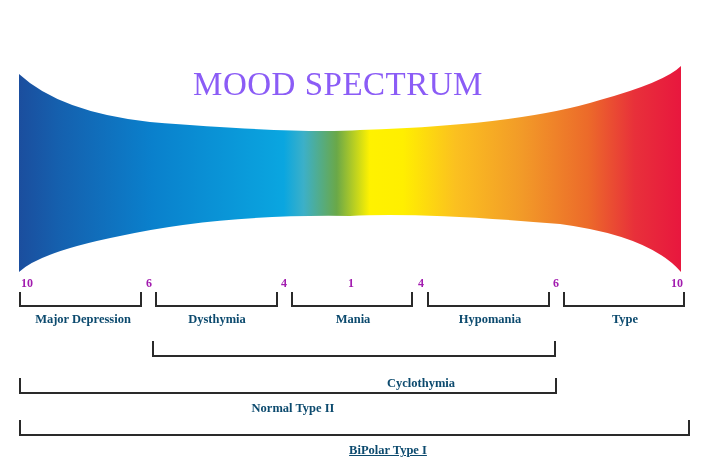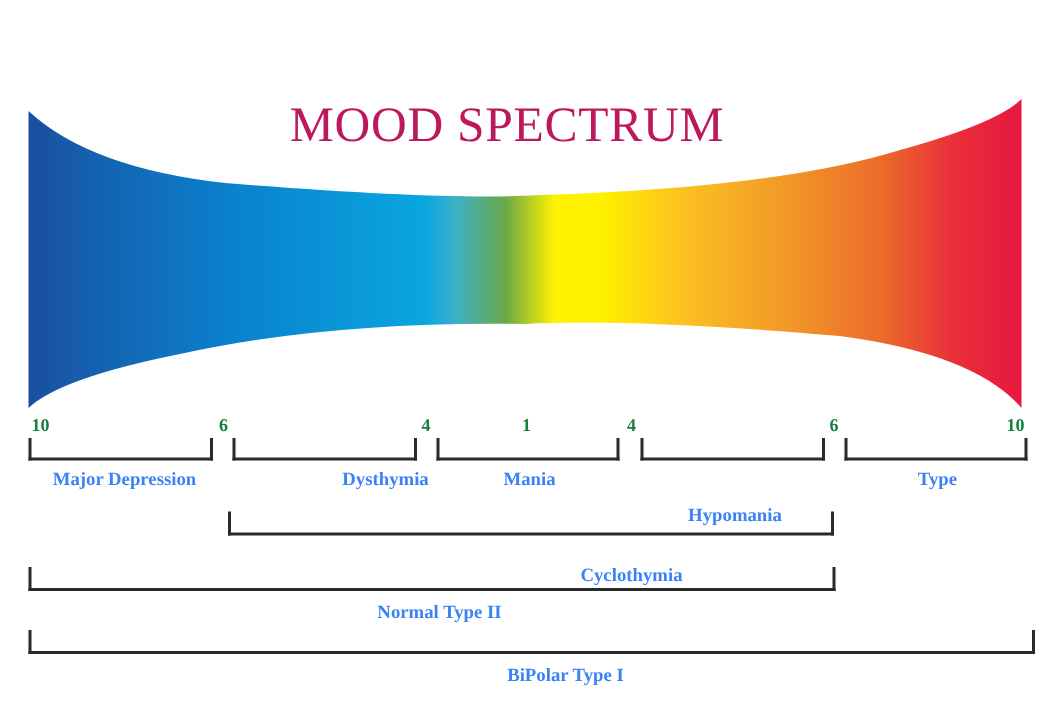--- a/index.html
+++ b/index.html
@@ -1,20 +1,20 @@
 <!DOCTYPE html>
 <html><head>
 <meta charset="utf-8">
 <style>
   html, body { margin: 0; padding: 0; background: #ffffff; }
   body { width: 708px; height: 469px; position: relative; overflow: hidden; font-family: "Liberation Serif", serif; }
   .canvas { position: absolute; left: 0; top: 0; width: 708px; height: 469px; }
-  .title { position: absolute; left: 0; width: 708px; top: 66px; text-align: center; font-family: "Liberation Serif", serif; font-size: 33px; color: #be185d; letter-spacing: 0.5px; padding-right: 32px; box-sizing: border-box; }
-  .num { position: absolute; top: 276px; font-family: "Liberation Serif", serif; font-weight: bold; font-size: 12px; color: #15803d; transform: translateX(-50%); }
-  .lbl { position: absolute; font-family: "Liberation Serif", serif; font-weight: bold; font-size: 12.5px; color: #3b82f6; transform: translateX(-50%); white-space: nowrap; }
+  .title { position: absolute; left: 0; width: 708px; top: 66px; text-align: center; font-family: "Liberation Serif", serif; font-size: 33px; color: #8b5cf6; letter-spacing: 0.5px; padding-right: 32px; box-sizing: border-box; }
+  .num { position: absolute; top: 276px; font-family: "Liberation Serif", serif; font-weight: bold; font-size: 12px; color: #a21caf; transform: translateX(-50%); }
+  .lbl { position: absolute; font-family: "Liberation Serif", serif; font-weight: bold; font-size: 12.5px; color: #0c4a6e; transform: translateX(-50%); white-space: nowrap; }
   .bracket { position: absolute; border: 2px solid #2a2a2a; border-top: none; box-sizing: border-box; }
 </style>
 </head>
 <body>
 
 <div class="canvas">
   <svg width="708" height="469" style="position:absolute;left:0;top:0;">
     <defs>
       <linearGradient id="spec" x1="19" y1="0" x2="681" y2="0" gradientUnits="userSpaceOnUse">
           <stop offset="0%" stop-color="#1b4e9e"></stop>
@@ -43,29 +43,29 @@
       <div class="num" style="left: 284px;">4</div>
       <div class="num" style="left: 351px;">1</div>
       <div class="num" style="left: 421px;">4</div>
       <div class="num" style="left: 556px;">6</div>
       <div class="num" style="left: 677px;">10</div>
     </div>
   <div id="moods">
       <div class="bracket" style="left: 19px; width: 123px; top: 292px; height: 15px;"></div>
       <div class="lbl" style="left: 83px; top: 312px;">Major Depression</div>
       <div class="bracket" style="left: 155px; width: 123px; top: 292px; height: 15px;"></div>
-      <div class="lbl" style="left: 217px; top: 312px; margin-left: 40px;">Dysthymia</div>
+      <div class="lbl" style="left: 217px; top: 312px;">Dysthymia</div>
       <div class="bracket" style="left: 291px; width: 122px; top: 292px; height: 15px;"></div>
       <div class="lbl" style="left: 353px; top: 312px;">Mania</div>
       <div class="bracket" style="left: 427px; width: 123px; top: 292px; height: 15px;"></div>
-      <div class="lbl" style="left: 490px; top: 312px; margin-top: 24px;">Hypomania</div>
+      <div class="lbl" style="left: 490px; top: 312px;">Hypomania</div>
       <div class="bracket" style="left: 563px; width: 122px; top: 292px; height: 15px;"></div>
       <div class="lbl" style="left: 625px; top: 312px;">Type</div>
     </div>
   <div id="disorders">
       <div class="bracket" style="left: 152px; width: 404px; top: 341px; height: 16px;"></div>
       <div class="lbl" style="left: 421px; top: 376px;">Cyclothymia</div>
       <div class="bracket" style="left: 19px; width: 538px; top: 378px; height: 16px;"></div>
       <div class="lbl" style="left: 293px; top: 401px;">Normal Type II</div>
       <div class="bracket" style="left: 19px; width: 671px; top: 420px; height: 16px;"></div>
-      <div class="lbl" style="left: 377px; top: 443px;">BiPolar Type I</div>
+      <div class="lbl" style="left: 388px; top: 443px; text-decoration: underline;">BiPolar Type I</div>
     </div>
 </div>
 
 </body></html>

